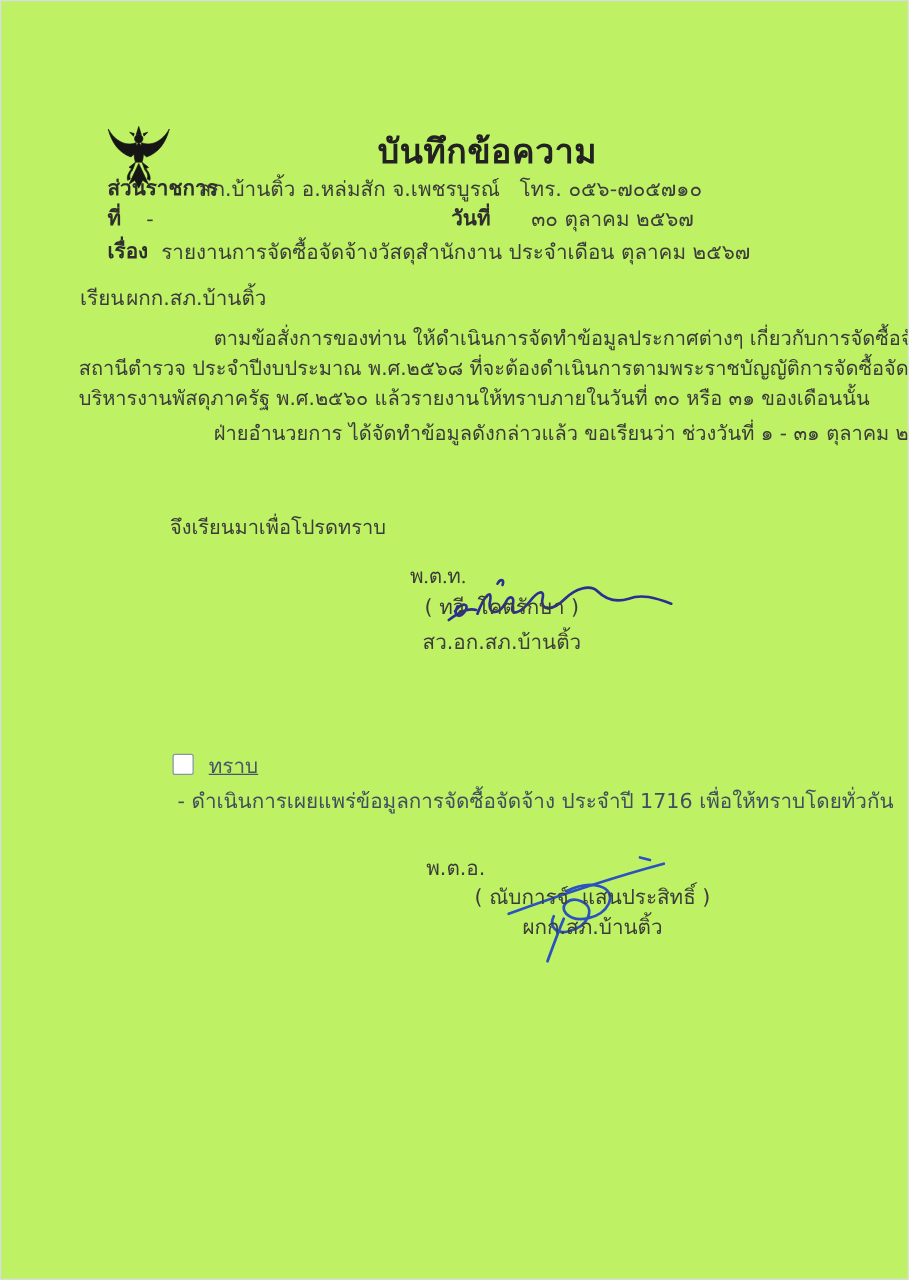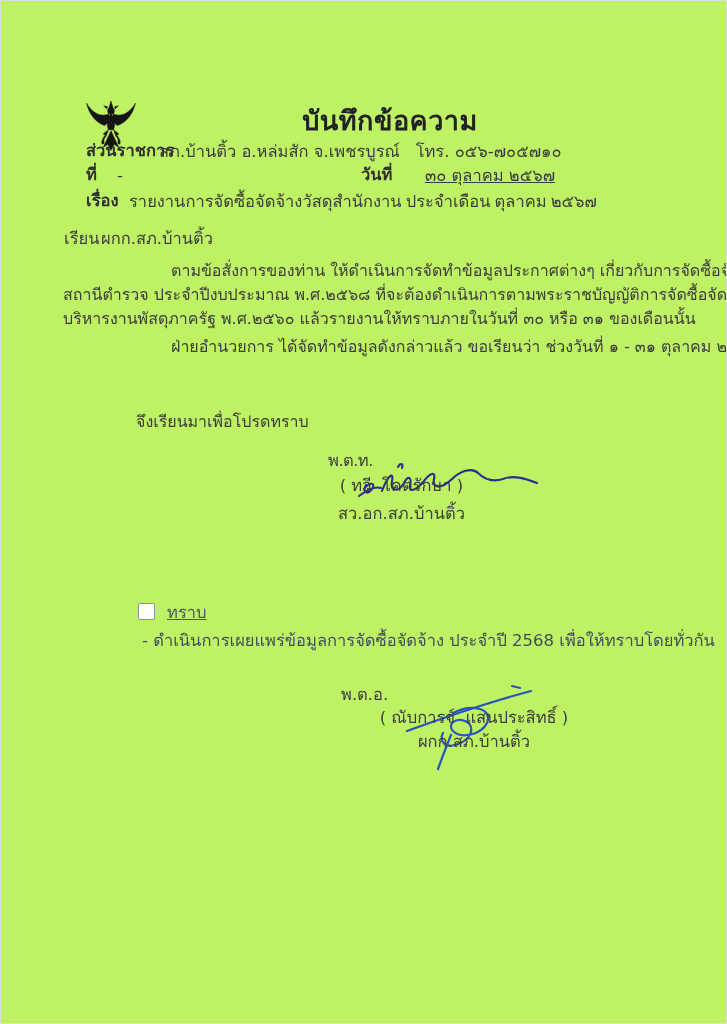--- a/index.html
+++ b/index.html
@@ -53,24 +53,24 @@
   </div>
 
   <div class="abs doc-title center" style="left:289px;top:98px;width:200px;">บันทึกข้อความ</div>
 
   <span class="abs t17 bold" style="left:85px;top:139px;">ส่วนราชการ</span>
   <span class="abs t17" style="left:158px;top:140px;">สภ.บ้านติ้ว อ.หล่มสัก จ.เพชรบูรณ์   โทร. ๐๕๖-๗๐๕๗๑๐</span>
 
   <span class="abs t17 bold" style="left:85px;top:163px;">ที่</span>
   <span class="abs t17" style="left:116px;top:164px;">-</span>
   <span class="abs t17 bold" style="left:360px;top:163px;">วันที่</span>
-  <span class="abs t17" style="left:424px;top:164px;text-decoration:underline;">๓๐ ตุลาคม ๒๕๖๗</span>
+  <span class="abs t17" style="left:424px;top:164px;">๓๐ ตุลาคม ๒๕๖๗</span>
 
   <span class="abs t17 bold" style="left:85px;top:189px;">เรื่อง</span>
-  <span class="abs t17" style="left:128px;top:190px;font-family:Liberation Serif, serif;">รายงานการจัดซื้อจัดจ้างวัสดุสำนักงาน ประจำเดือน ตุลาคม ๒๕๖๗</span>
+  <span class="abs t17" style="left:128px;top:190px;">รายงานการจัดซื้อจัดจ้างวัสดุสำนักงาน ประจำเดือน ตุลาคม ๒๕๖๗</span>
 
   <span class="abs t17" style="left:63px;top:227px;">เรียน</span>
   <span class="abs t17" style="left:100px;top:227px;">ผกก.สภ.บ้านติ้ว</span>
 
   <span class="abs bodyline" style="left:170px;top:257px;">ตามข้อสั่งการของท่าน ให้ดำเนินการจัดทำข้อมูลประกาศต่างๆ เกี่ยวกับการจัดซื้อจัดจ้าง ของ</span>
   <span class="abs bodyline" style="left:62px;top:281px;">สถานีตำรวจ ประจำปีงบประมาณ พ.ศ.๒๕๖๘ ที่จะต้องดำเนินการตามพระราชบัญญัติการจัดซื้อจัดจ้างและการ</span>
   <span class="abs bodyline" style="left:62px;top:305px;">บริหารงานพัสดุภาครัฐ พ.ศ.๒๕๖๐ แล้วรายงานให้ทราบภายในวันที่ ๓๐ หรือ ๓๑ ของเดือนนั้น</span>
 
   <span class="abs bodyline" style="left:170px;top:333px;">ฝ่ายอำนวยการ ได้จัดทำข้อมูลดังกล่าวแล้ว ขอเรียนว่า ช่วงวันที่ ๑ - ๓๑ ตุลาคม ๒๕๖๗</span>
 
@@ -84,21 +84,21 @@
         <path d="M44,12 C46,8 50,8 48,13"></path>
       </g>
     </svg>
   </div>
   <span class="abs t17" style="left:327px;top:449px;font-family:Liberation Serif, serif;">พ.ต.ท.</span>
   <div class="abs t17 center" style="left:308px;top:474px;width:185px;">( ทวี  โคตรักษา )</div>
   <div class="abs t17 center" style="left:308px;top:502px;width:185px;">สว.อก.สภ.บ้านติ้ว</div>
 
   <div class="checkbox" style="left:137px;top:602px;"></div>
   <span class="abs t17 endorse" style="left:166px;top:601px;">ทราบ</span>
-  <span class="abs t17 note" style="left:141px;top:629px;">- ดำเนินการเผยแพร่ข้อมูลการจัดซื้อจัดจ้าง ประจำปี 2568 เพื่อให้ทราบโดยทั่วกัน</span>
+  <span class="abs t17 note" style="left:141px;top:629px;">- ดำเนินการเผยแพร่ข้อมูลการจัดซื้อจัดจ้าง ประจำปี 1716 เพื่อให้ทราบโดยทั่วกัน</span>
 
   <div class="abs" style="left: 400px; top: 644px; color: rgb(42, 82, 192);">
     <svg width="135" height="88" viewBox="0 0 135 88">
       <g fill="none" stroke="currentColor" stroke-width="2.2" stroke-linecap="round">
         <path d="M130,8 C100,16 50,32 6,48"></path>
         <path d="M111,3 L119,5"></path>
         <path d="M52,30 C72,20 92,26 86,40 C80,52 60,56 52,48 C46,42 54,34 64,38 C76,43 70,58 54,62 C44,65 38,58 42,50"></path>
         <path d="M50,52 C45,64 41,75 37,86"></path>
       </g>
     </svg>

